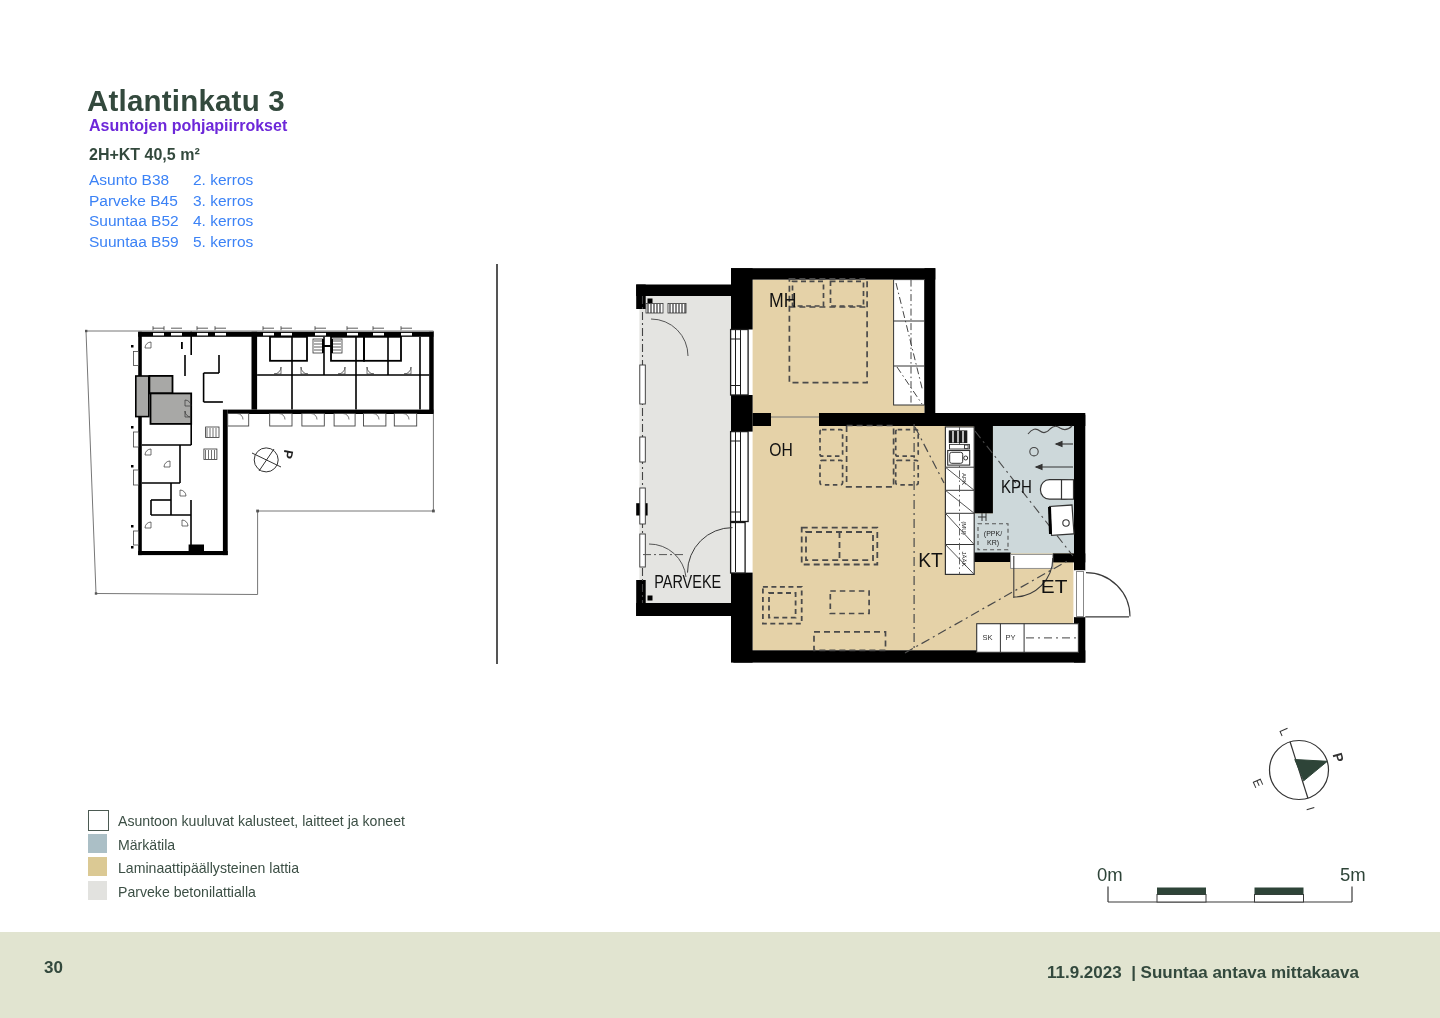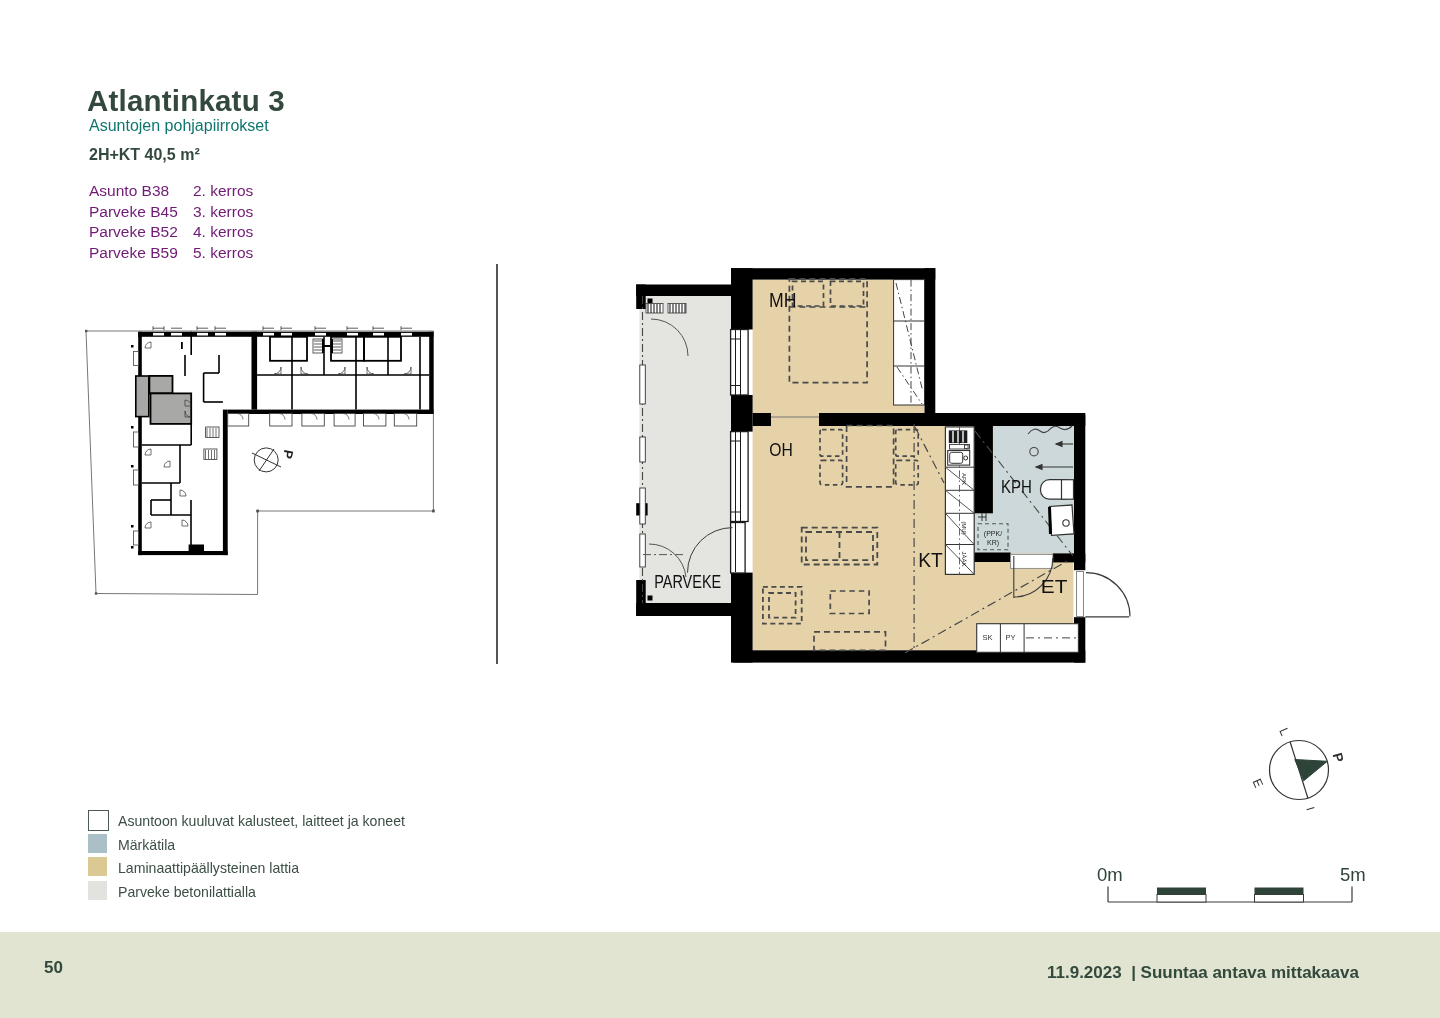--- a/index.html
+++ b/index.html
@@ -1,22 +1,22 @@
 <!DOCTYPE html>
 <html><head>
 <meta charset="utf-8">
 <style>
   html,body{margin:0;padding:0;}
   body{width:1440px;height:1018px;position:relative;background:#ffffff;
        font-family:"Liberation Sans",sans-serif;color:#33493d;overflow:hidden;}
   .abs{position:absolute;}
   .h1{left:87px;top:84px;font-size:29.5px;font-weight:700;letter-spacing:0.2px;color:#33493d;}
-  .h2{left:89px;top:117px;font-size:16px;font-weight:400;color:#0f766e;}
+  .h2{left:89px;top:117px;font-size:16px;font-weight:700;color:#6d28d9;}
   .h3{left:89px;top:146px;font-size:16px;font-weight:700;color:#33493d;}
-  .aptlist{left:89px;top:170px;font-size:15.5px;line-height:20.5px;font-weight:400;color:#701a75;margin-top:11px;}
+  .aptlist{left:89px;top:170px;font-size:15.5px;line-height:20.5px;font-weight:400;color:#3b82f6;}
   .aptlist b{display:inline-block;width:104px;font-weight:400;}
   .divline{left:496px;top:264px;width:1.5px;height:400px;background:#555;}
   .legend{left:88px;top:810px;}
   .legrow{position:relative;height:23.7px;}
   .sw{position:absolute;left:0;top:0;width:19px;height:19px;}
   .legtxt{position:absolute;left:29.5px;top:2px;font-size:15px;color:#3c4f45;white-space:nowrap;transform:scaleX(0.94);transform-origin:left top;}
   .footer{left:0;top:932px;width:1440px;height:86px;background:#e1e4d0;}
   .pageno{left:44px;top:958px;font-size:17px;font-weight:700;color:#33493d;}
   .foottxt{left:1047px;top:963px;font-size:17px;font-weight:700;color:#33493d;}
 </style>
@@ -25,22 +25,22 @@
 
 <div class="abs h1">Atlantinkatu 3</div>
 
 <div class="abs h2">Asuntojen pohjapiirrokset</div>
 
 <div class="abs h3">2H+KT 40,5 m²</div>
 
 <div class="abs aptlist">
   <div><b>Asunto B38</b>2. kerros</div>
   <div><b>Parveke B45</b>3. kerros</div>
-  <div><b>Parveke B52</b>4. kerros</div>
-  <div><b>Parveke B59</b>5. kerros</div>
+  <div><b>Suuntaa B52</b>4. kerros</div>
+  <div><b>Suuntaa B59</b>5. kerros</div>
 </div>
 
 <svg class="abs" style="left:85px;top:315px;" width="370" height="285" viewBox="0 0 370 285">
 
   <path d="M1,16 L11,278.5 L172.6,279.5 L172.6,196 L348.4,196 L348.4,16 Z" fill="none" stroke="#777" stroke-width="1"></path>
   <rect x="171.2" y="194.6" width="2.8" height="2.8" fill="#555"></rect>
   <rect x="347" y="194.6" width="2.8" height="2.8" fill="#555"></rect>
   <rect x="0" y="14.8" width="2.4" height="2.4" fill="#555"></rect>
   <rect x="9.8" y="277.3" width="2.4" height="2.4" fill="#555"></rect>
 
@@ -558,15 +558,15 @@
 
   <text x="44.5" y="26" font-size="12.5" fill="#333" text-anchor="middle" transform="rotate(66 44.5 21.5)">L</text>
 
   <text x="18" y="77.5" font-size="12.5" fill="#333" text-anchor="middle" transform="rotate(66 18 73)">E</text>
 
   <text x="71" y="103" font-size="11.5" fill="#333" text-anchor="middle" transform="rotate(74 71 98.5)">I</text>
 </svg>
 
 <div class="abs footer"></div>
 
-<div class="abs pageno">50</div>
+<div class="abs pageno">30</div>
 
 <div class="abs foottxt">11.9.2023&nbsp;&nbsp;|&nbsp;Suuntaa antava mittakaava</div>
 
 </body></html>

